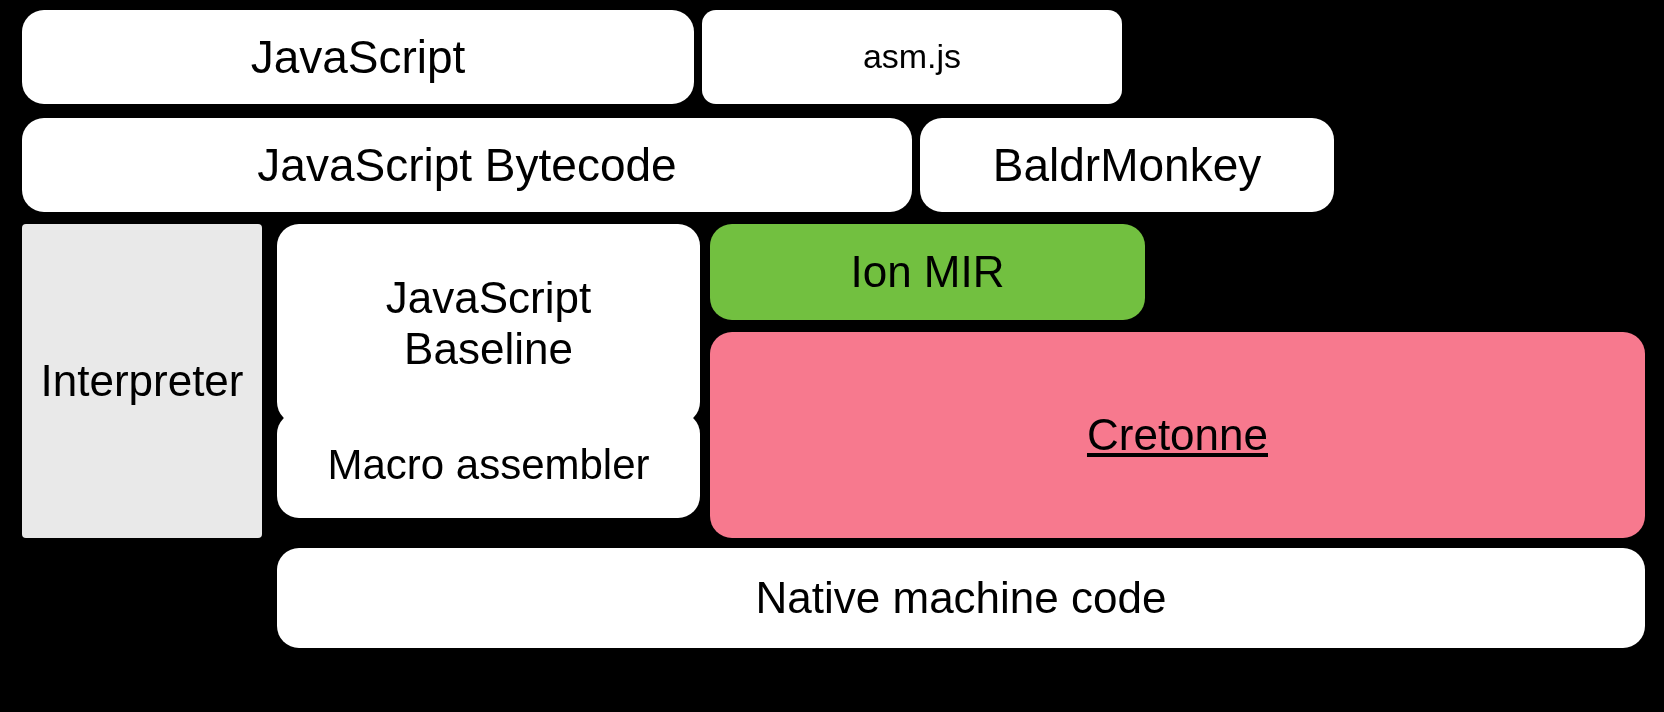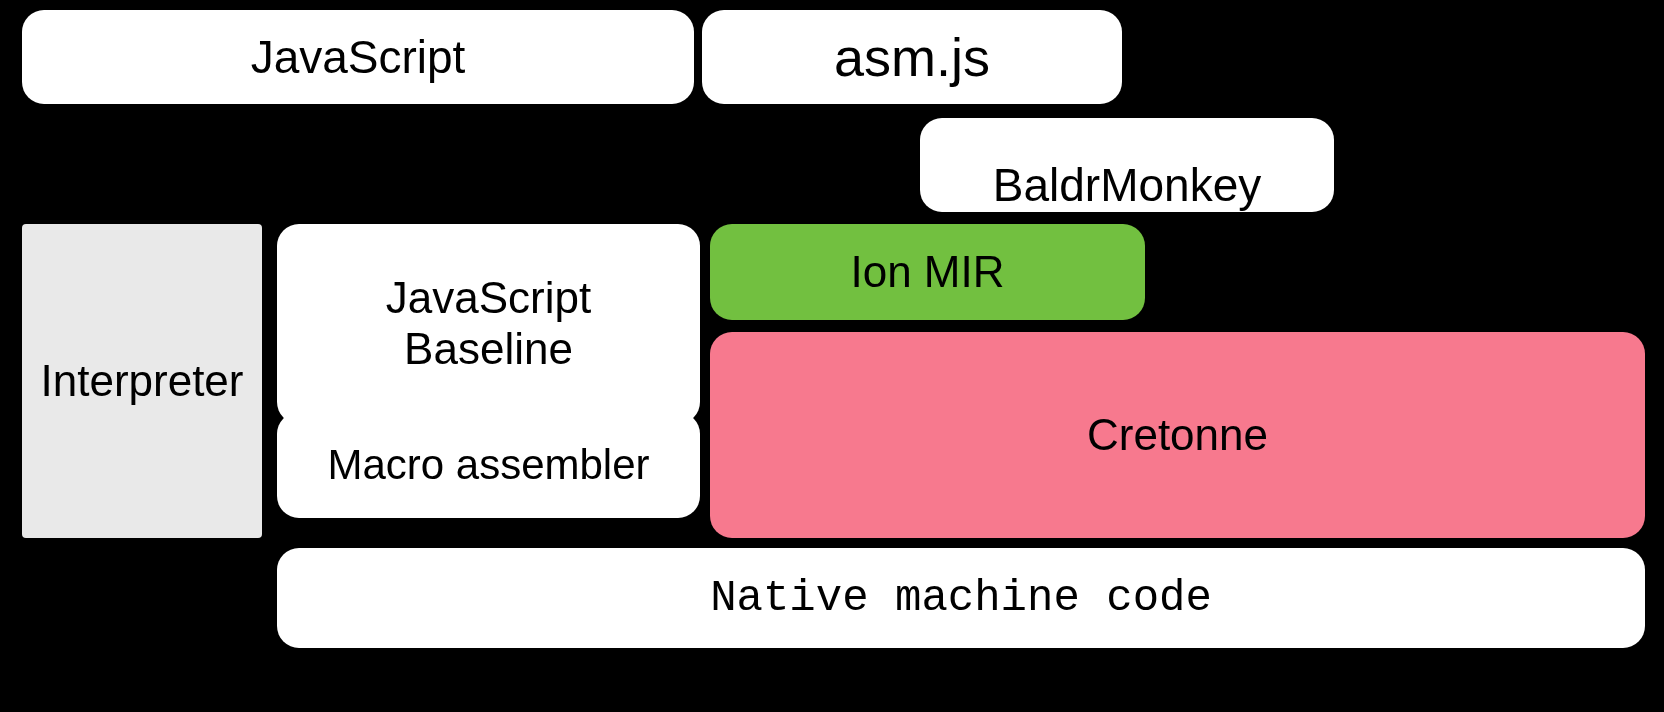--- a/index.html
+++ b/index.html
@@ -32,22 +32,23 @@
     width: 100%;
     padding: 0 6px;
     box-sizing: border-box;
   }
 </style>
 </head>
 <body>
 
 <div id="stage" style="background: rgb(0, 0, 0);">
     <div class="box" style="left: 22px; top: 10px; width: 672px; height: 94px; background: rgb(255, 255, 255); border-radius: 22px; font-size: 46px; color: rgb(0, 0, 0);"><span class="box-label">JavaScript</span></div>
-    <div class="box" style="left: 702px; top: 10px; width: 420px; height: 94px; background: rgb(255, 255, 255); border-radius: 22px; font-size: 54px; color: rgb(0, 0, 0);"><span class="box-label">asm.js</span></div>
-    <div class="box" style="left: 920px; top: 118px; width: 414px; height: 94px; background: rgb(255, 255, 255); border-radius: 22px; font-size: 46px; color: rgb(0, 0, 0); align-items: flex-end;"><span class="box-label">BaldrMonkey</span></div>
+    <div class="box" style="left: 702px; top: 10px; width: 420px; height: 94px; background: rgb(255, 255, 255); border-radius: 14px; font-size: 34px; color: rgb(0, 0, 0);"><span class="box-label">asm.js</span></div>
+    <div class="box" style="left: 22px; top: 118px; width: 890px; height: 94px; background: rgb(255, 255, 255); border-radius: 22px; font-size: 46px; color: rgb(0, 0, 0);"><span class="box-label">JavaScript Bytecode</span></div>
+    <div class="box" style="left: 920px; top: 118px; width: 414px; height: 94px; background: rgb(255, 255, 255); border-radius: 22px; font-size: 46px; color: rgb(0, 0, 0);"><span class="box-label">BaldrMonkey</span></div>
     <div class="box" style="left: 22px; top: 224px; width: 240px; height: 314px; background: rgb(233, 233, 233); border-radius: 4px; font-size: 44px; color: rgb(0, 0, 0);"><span class="box-label">Interpreter</span></div>
     <div class="box" style="left: 277px; top: 224px; width: 423px; height: 200px; background: rgb(255, 255, 255); border-radius: 22px; font-size: 44px; color: rgb(0, 0, 0);"><span class="box-label">JavaScript
 Baseline</span></div>
     <div class="box" style="left: 277px; top: 412px; width: 423px; height: 106px; background: rgb(255, 255, 255); border-radius: 22px; font-size: 42px; color: rgb(0, 0, 0);"><span class="box-label">Macro assembler</span></div>
     <div class="box" style="left: 710px; top: 224px; width: 435px; height: 96px; background: rgb(114, 192, 64); border-radius: 22px; font-size: 44px; color: rgb(0, 0, 0);"><span class="box-label">Ion MIR</span></div>
-    <div class="box" style="left: 710px; top: 332px; width: 935px; height: 206px; background: rgb(247, 121, 142); border-radius: 22px; font-size: 44px; color: rgb(0, 0, 0);"><span class="box-label">Cretonne</span></div>
-    <div class="box" style="left: 277px; top: 548px; width: 1368px; height: 100px; background: rgb(255, 255, 255); border-radius: 22px; font-size: 44px; color: rgb(0, 0, 0); font-family: Liberation Mono, monospace;"><span class="box-label">Native machine code</span></div>
+    <div class="box" style="left: 710px; top: 332px; width: 935px; height: 206px; background: rgb(247, 121, 142); border-radius: 22px; font-size: 44px; color: rgb(0, 0, 0); text-decoration: underline;"><span class="box-label">Cretonne</span></div>
+    <div class="box" style="left: 277px; top: 548px; width: 1368px; height: 100px; background: rgb(255, 255, 255); border-radius: 22px; font-size: 44px; color: rgb(0, 0, 0);"><span class="box-label">Native machine code</span></div>
   </div>
 
 </body></html>

